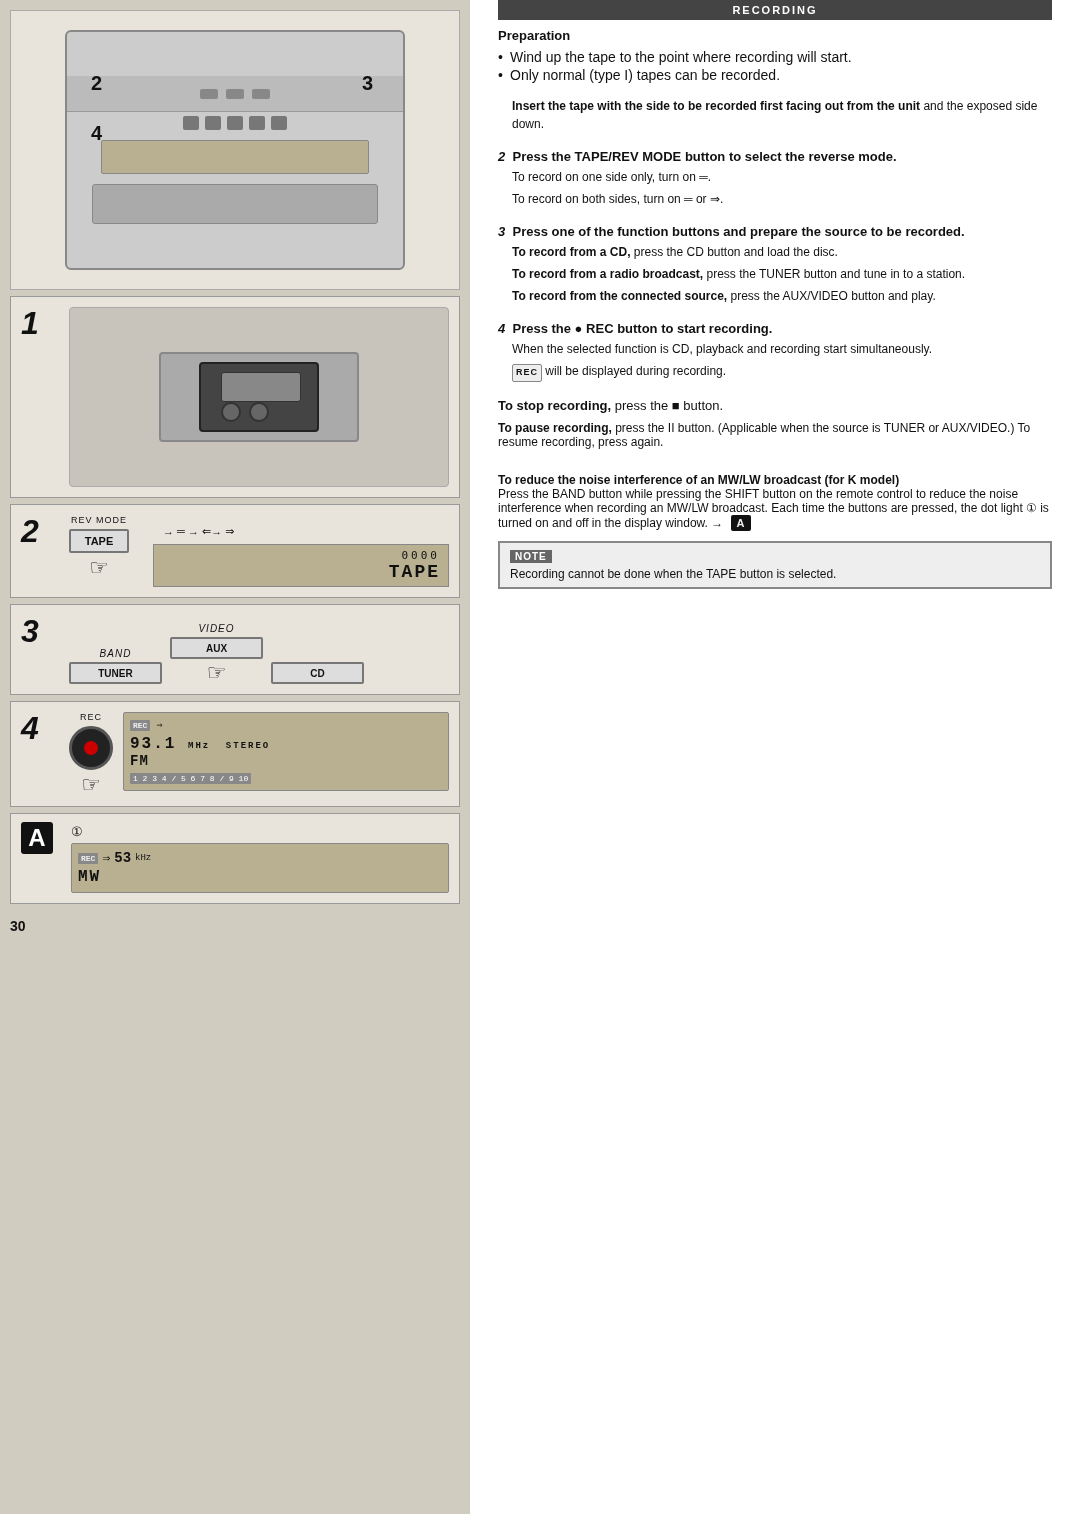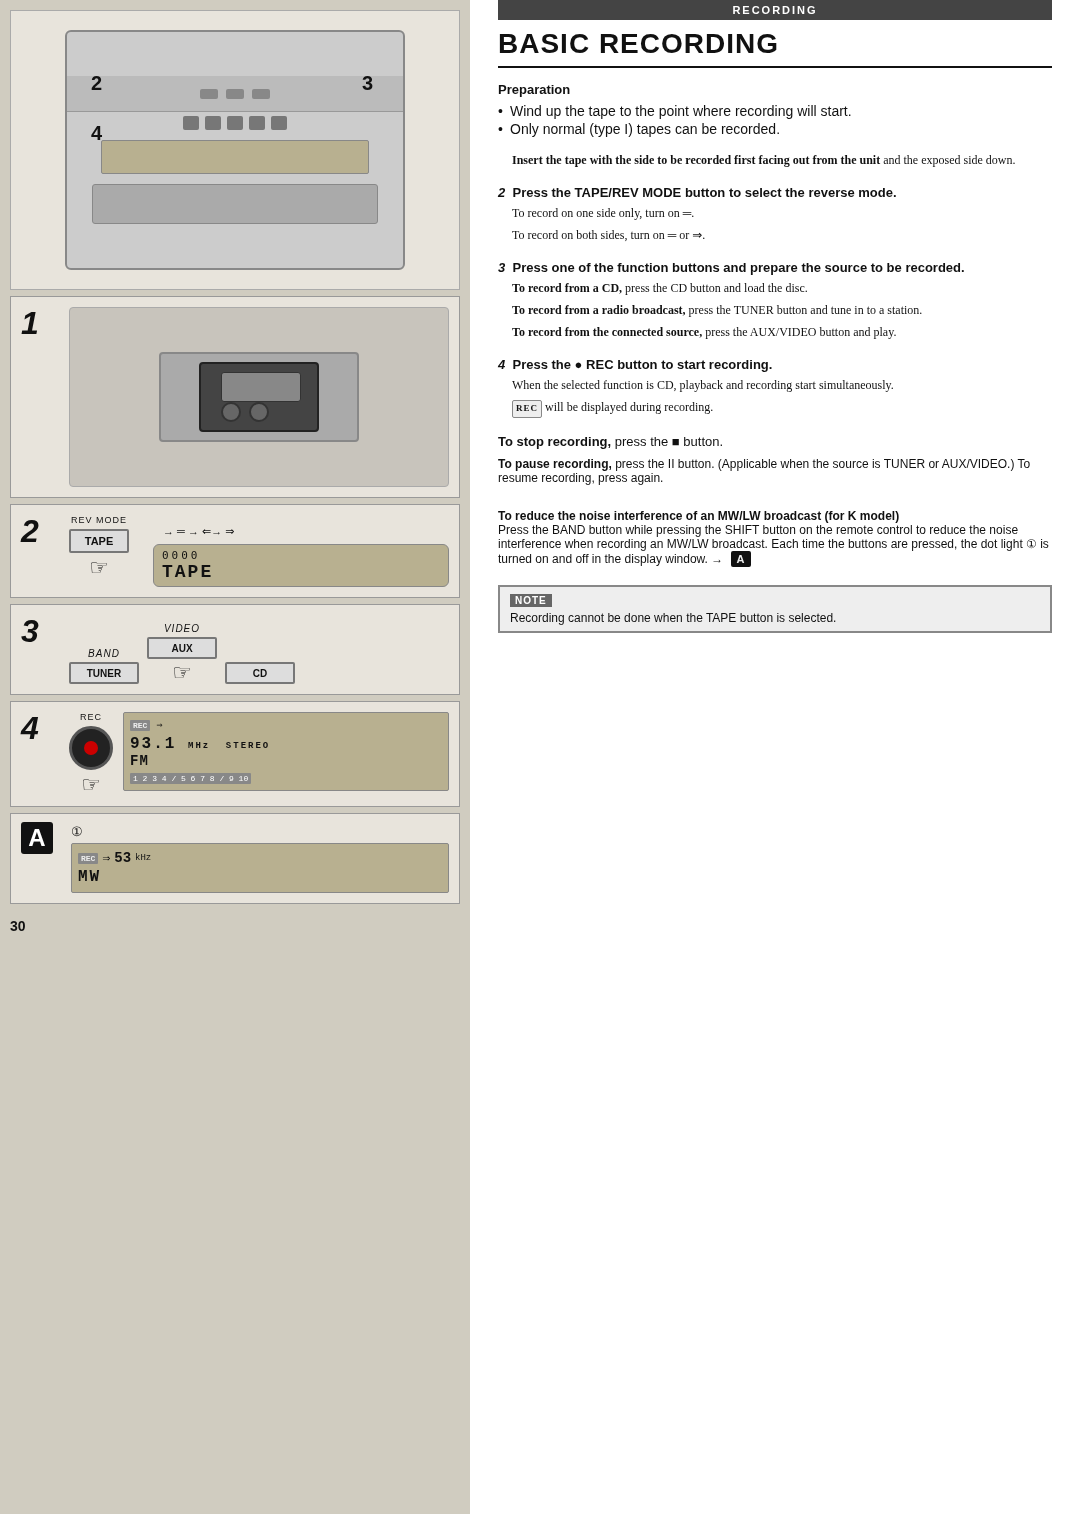--- a/index.html
+++ b/index.html
@@ -230,23 +230,23 @@
       font-size: 11px;
       margin-left: 10px;
       flex: 1;
     }
     .seg-display {
       background: #b8b090;
       border: 1px solid #888;
       padding: 4px 8px;
       font-family: monospace;
       font-size: 13px;
-      border-radius: 6px;
+      border-radius: 0;
       min-width: 120px;
-      text-align: left;
+      text-align: right;
     }
     .seg-display-large {
       font-size: 18px;
       font-family: 'Courier New', monospace;
       font-weight: bold;
       letter-spacing: 2px;
     }
 
     
     .step3-buttons {
@@ -260,21 +260,21 @@
       flex-direction: column;
       align-items: center;
       gap: 3px;
     }
     .func-btn-label-top {
       font-size: 10px;
       letter-spacing: 1px;
       font-style: italic;
     }
     .func-btn {
-      width: 70px;
+      width: 93px;
       height: 22px;
       background: #ddd;
       border: 2px solid #777;
       border-radius: 2px;
       display: flex;
       align-items: center;
       justify-content: center;
       font-size: 10px;
       font-weight: bold;
     }
@@ -412,21 +412,20 @@
       font-weight: bold;
       margin-bottom: 4px;
     }
     .step-heading-num {
       font-style: italic;
     }
     .step-body {
       font-size: 12px;
       line-height: 1.5;
       margin-left: 14px;
-      font-family: Liberation Serif, serif;
     }
     .step-body p {
       margin-bottom: 4px;
     }
     .bold { font-weight: bold; }
     .note-box {
       background: #eee;
       border: 2px solid #888;
       padding: 6px 10px;
       margin-top: 10px;
@@ -608,21 +607,20 @@
   </div>
 
   <div class="page-number">30</div>
 
 </div>
 
 <div class="right-col">
 
   <div class="recording-header">RECORDING</div>
 
-  <div class="page-title">BASIC RECORDING</div>
 
   <div class="step-block">
     <div class="section-title">Preparation</div>
     <div class="prep-bullet">Wind up the tape to the point where recording will start.</div>
     <div class="prep-bullet">Only normal (type I) tapes can be recorded.</div>
   </div>
 
   <div class="step-block">
     <div class="step-body">
       <p><span class="bold">Insert the tape with the side to be recorded first facing out from the unit</span> and the exposed side down.</p>
@@ -664,21 +662,21 @@
   </div>
 
   <div style="margin-bottom:8px;">
     <span class="bold">To stop recording,</span>
     <span> press the ■ button.</span>
   </div>
   <div style="margin-bottom:24px;font-size:12px;">
     <span class="bold">To pause recording,</span>
     <span> press the II button. (Applicable when the source is TUNER or AUX/VIDEO.) To resume recording, press again.</span>
   </div>
-  <div style="margin-bottom:8px;font-size:12px;">
+  <div style="font-size:12px;">
     <div class="bold">To reduce the noise interference of an MW/LW broadcast (for K model)</div>
     <div>
       Press the BAND button while pressing the SHIFT button on the remote control to reduce the noise interference when recording an MW/LW broadcast. Each time the buttons are pressed, the dot light ① is turned on and off in the display window. →
       <span class="arrow-box">A</span>
     </div>
   </div>
 
   <div class="note-box">
     <div class="note-label">NOTE</div>
     <div>Recording cannot be done when the TAPE button is selected.</div>

